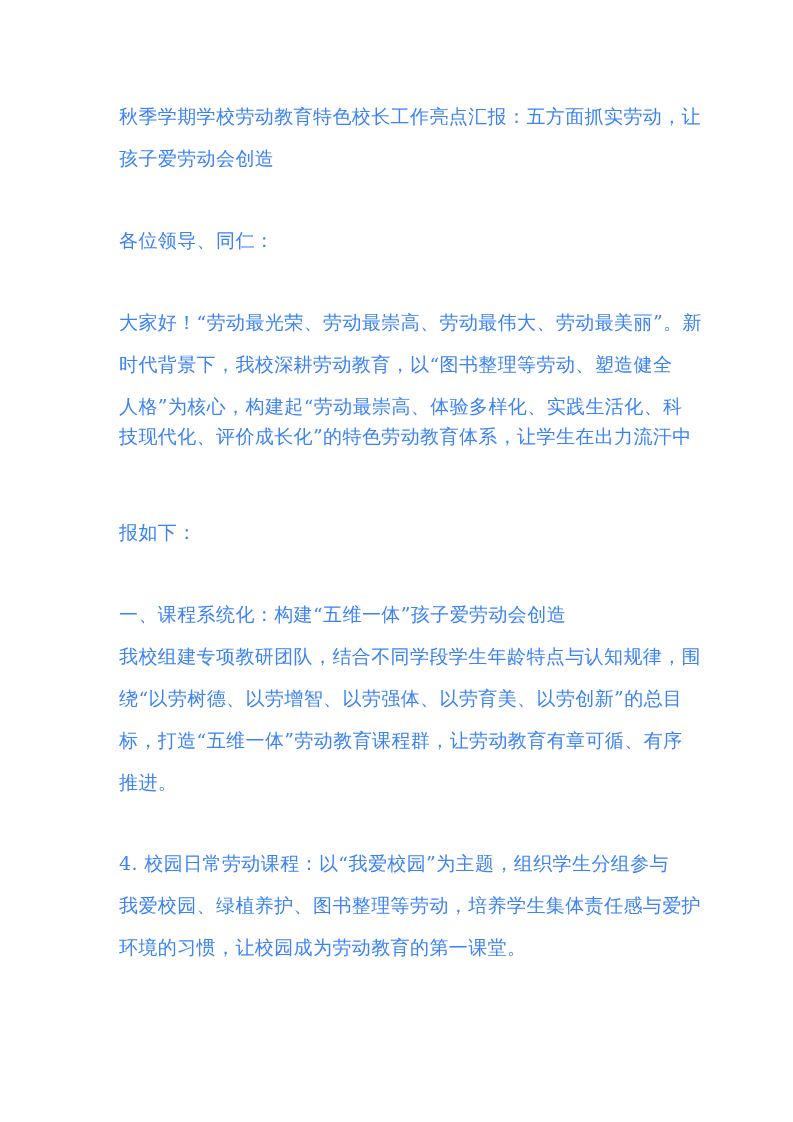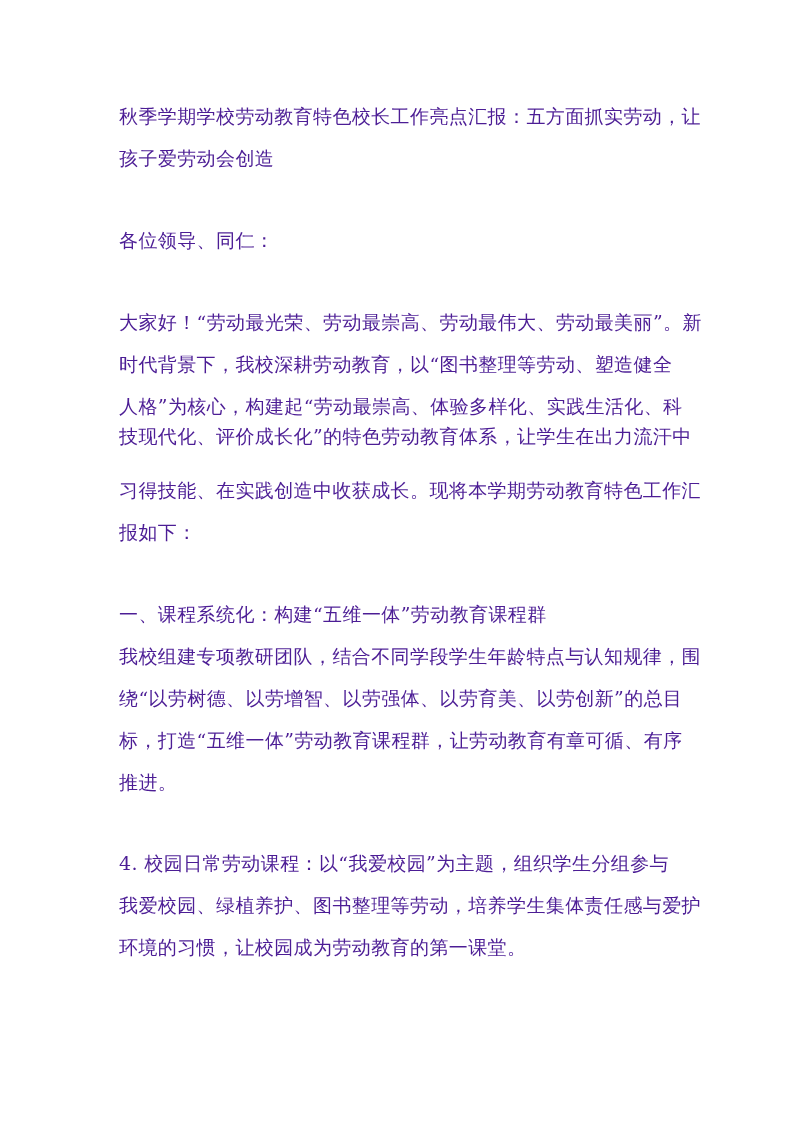--- a/index.html
+++ b/index.html
@@ -21,43 +21,42 @@
       height: 1122px;
       background: #ffffff;
     }
     .line {
       position: absolute;
       left: 119px;
       white-space: nowrap;
       font-family: "DejaVu Serif", "Liberation Serif", serif;
       font-size: 19px;
       line-height: 22px;
-      color: #4c1d95;
+      color: #3b82f6;
       letter-spacing: 0.4px;
       text-align: center;
     }
   </style>
 </head>
 <body>
 
 <div class="page">
 
   <div class="line" style="top:105px">秋季学期学校劳动教育特色校长工作亮点汇报：五方面抓实劳动，让</div>
   <div class="line" style="top:147px">孩子爱劳动会创造</div>
 
   <div class="line" style="top:229px">各位领导、同仁：</div>
 
   <div class="line" style="top:311px">大家好！“劳动最光荣、劳动最崇高、劳动最伟大、劳动最美丽”。新</div>
   <div class="line" style="top:353px">时代背景下，我校深耕劳动教育，以“图书整理等劳动、塑造健全</div>
   <div class="line" style="top:395px">人格”为核心，构建起“劳动最崇高、体验多样化、实践生活化、科</div>
   <div class="line" style="top:425px">技现代化、评价成长化”的特色劳动教育体系，让学生在出力流汗中</div>
-  <div class="line" style="top:479px">习得技能、在实践创造中收获成长。现将本学期劳动教育特色工作汇</div>
   <div class="line" style="top:521px">报如下：</div>
 
-  <div class="line" style="top:603px">一、课程系统化：构建“五维一体”劳动教育课程群</div>
+  <div class="line" style="top:603px">一、课程系统化：构建“五维一体”孩子爱劳动会创造</div>
   <div class="line" style="top:687px">绕“以劳树德、以劳增智、以劳强体、以劳育美、以劳创新”的总目</div>
   <div class="line" style="top:645px">我校组建专项教研团队，结合不同学段学生年龄特点与认知规律，围</div>
   <div class="line" style="top:729px">标，打造“五维一体”劳动教育课程群，让劳动教育有章可循、有序</div>
   <div class="line" style="top:771px">推进。</div>
 
   <div class="line" style="top:852px">4. 校园日常劳动课程：以“我爱校园”为主题，组织学生分组参与</div>
   <div class="line" style="top:894px">我爱校园、绿植养护、图书整理等劳动，培养学生集体责任感与爱护</div>
   <div class="line" style="top:936px">环境的习惯，让校园成为劳动教育的第一课堂。</div>
 
 </div>

